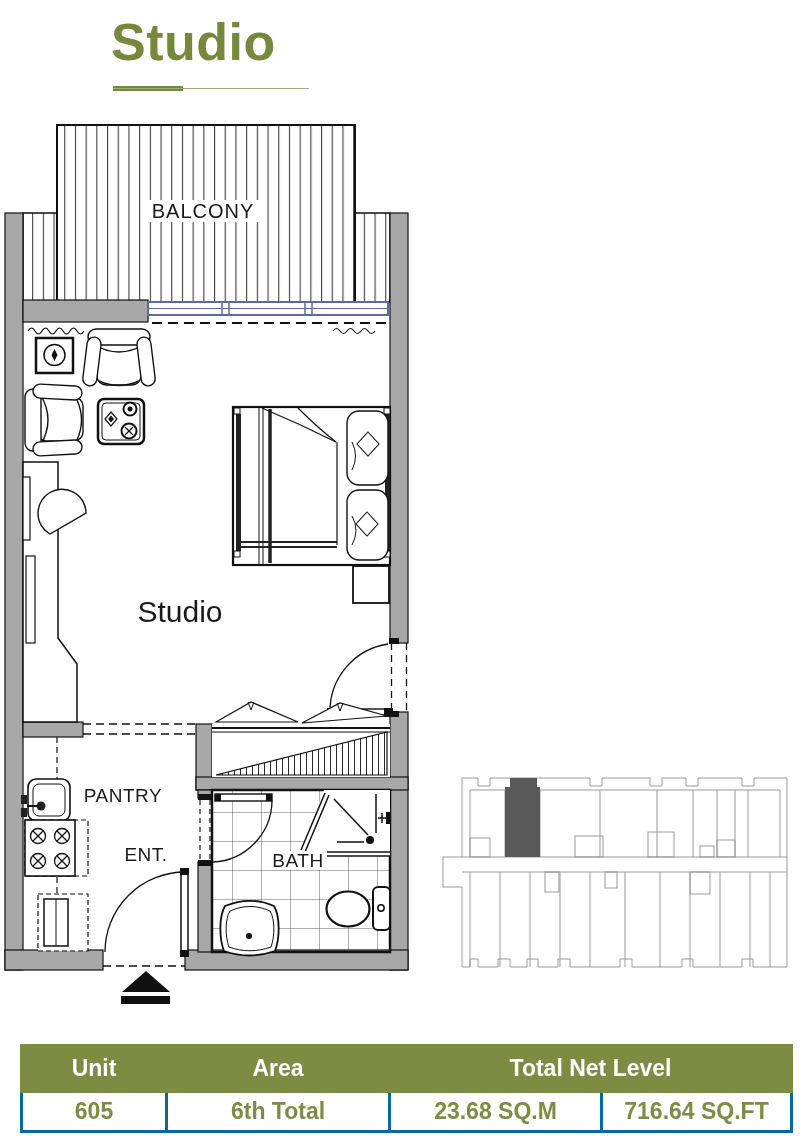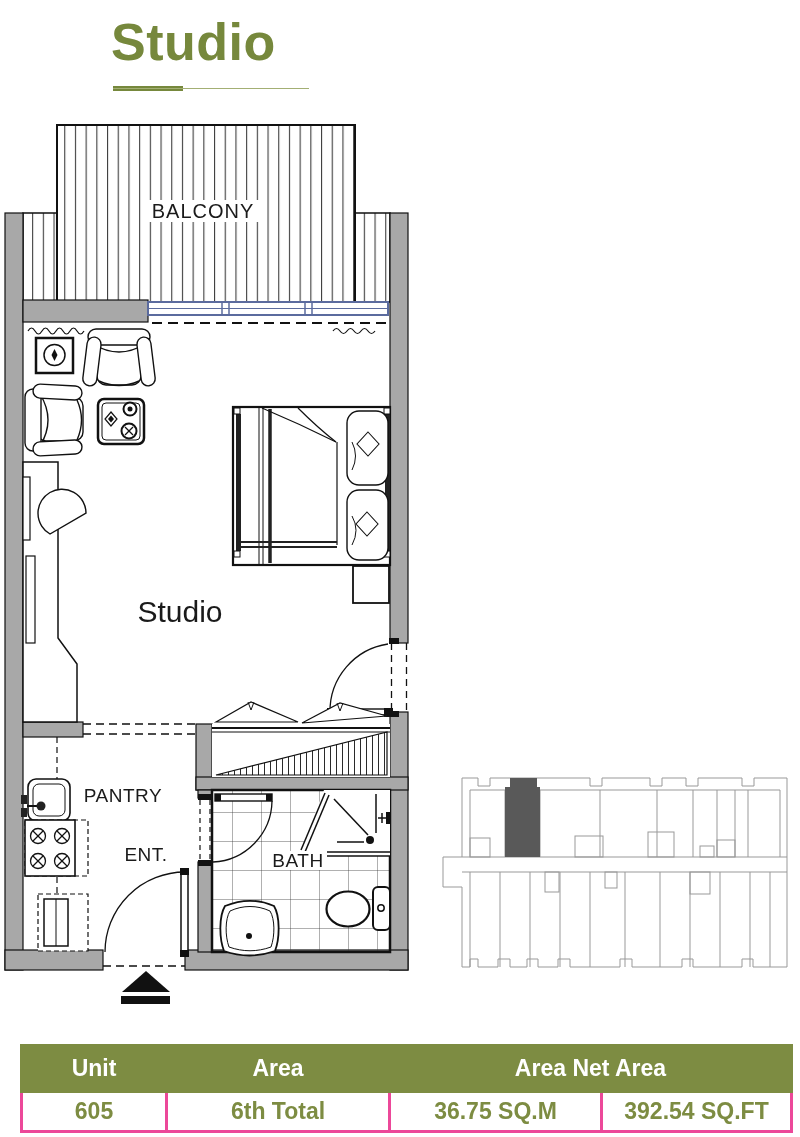--- a/index.html
+++ b/index.html
@@ -21,21 +21,21 @@
   table.unit-table{
     position:absolute;left:20px;top:1044px;width:770px;
     border-collapse:collapse;table-layout:fixed;border-radius:12px;
   }
   table.unit-table th{
     background:#7d8c42;color:#ffffff;font-size:23px;font-weight:700;
     height:43px;border:3px solid #7d8c42;text-align:center;padding:0;
   }
   table.unit-table td{
     background:#ffffff;color:#7d8c42;font-size:23px;font-weight:700;
-    height:37px;border:3px solid #ec4899;text-align:center;padding:0;
+    height:37px;border:3px solid #0369a1;text-align:center;padding:0;
   }
 </style>
 </head>
 <body>
 
 <h1 class="page-title">Studio</h1>
 <div class="underline-thick"></div>
 <div class="underline-thin"></div>
 
 <svg style="left:0;top:100px" width="430" height="910" viewBox="0 100 430 910">
@@ -328,24 +328,24 @@
   <colgroup>
     <col style="width:145px">
       <col style="width:223px">
       <col style="width:212px">
       <col style="width:190px">
   </colgroup>
   <thead>
     <tr>
       <th>Unit</th>
       <th>Area</th>
-      <th colspan="2">Area Net Area</th>
+      <th colspan="2">Total Net Level</th>
     </tr>
   </thead>
   <tbody>
     <tr>
       <td>605</td>
       <td>6th Total</td>
-      <td>36.75 SQ.M</td>
-      <td>392.54 SQ.FT</td>
+      <td>23.68 SQ.M</td>
+      <td>716.64 SQ.FT</td>
     </tr>
   </tbody>
 </table>
 
 </body></html>

